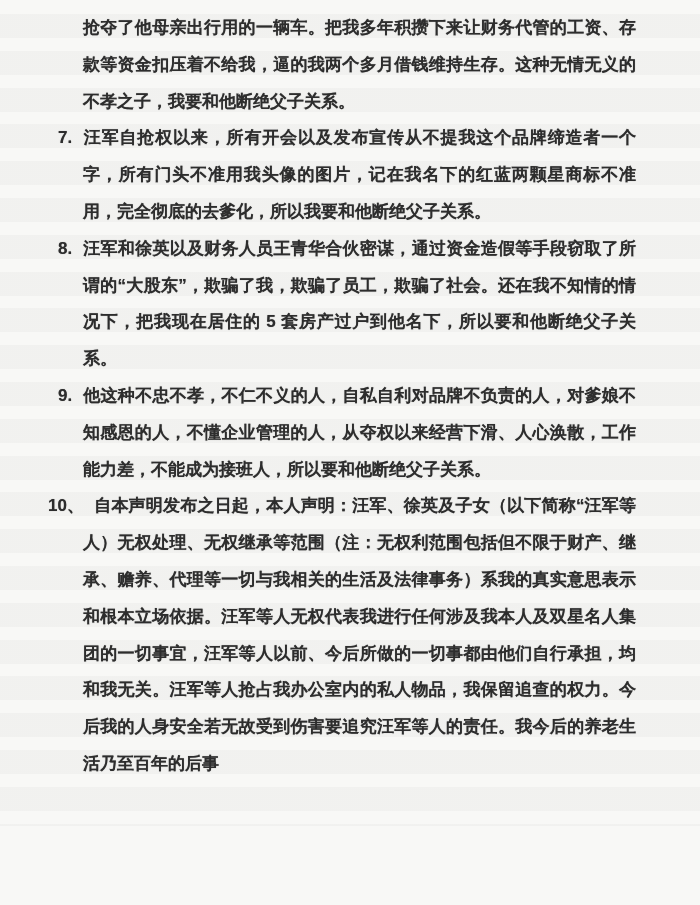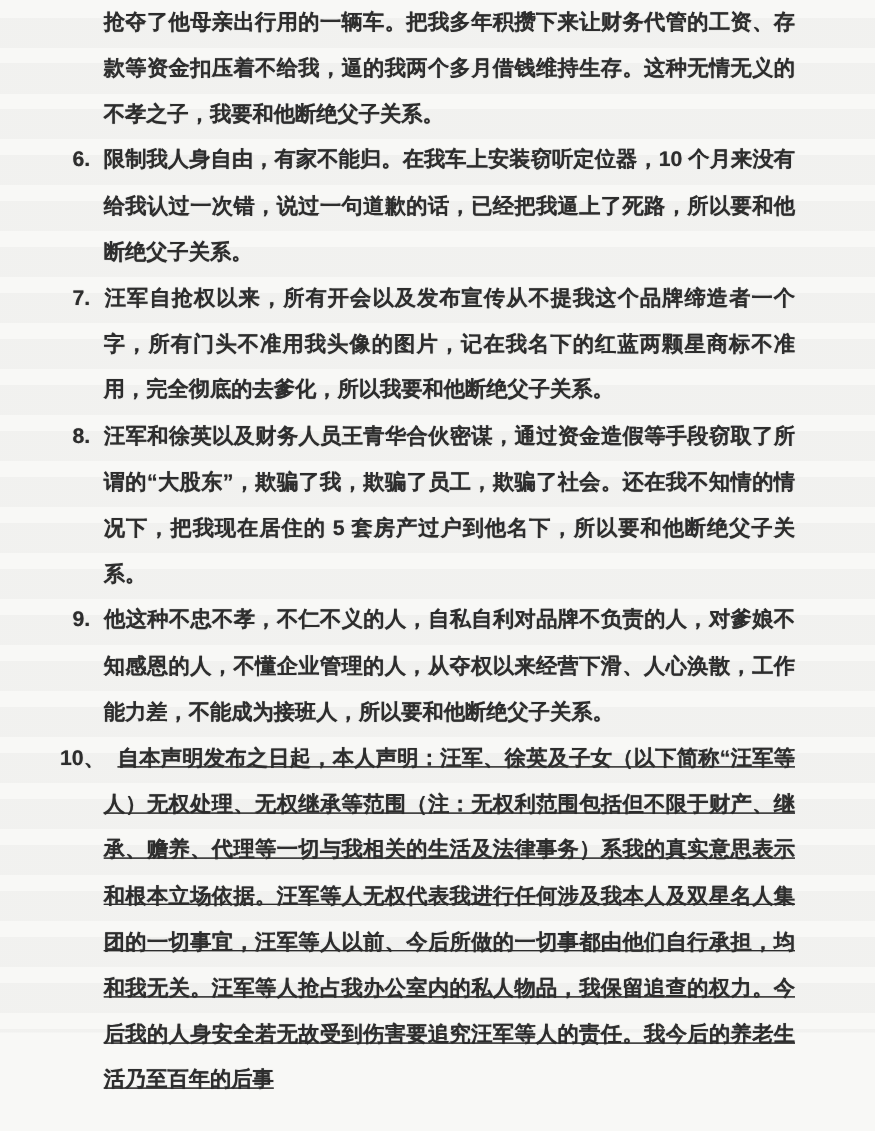--- a/index.html
+++ b/index.html
@@ -25,21 +25,21 @@
       to bottom,
       rgba(125,125,125,0.055) 0px,
       rgba(125,125,125,0.055) 24px,
       rgba(0,0,0,0) 24px,
       rgba(0,0,0,0) 36.8px
     );
     pointer-events: none;
   }
   .doc {
     position: relative;
-    padding-top: 0;
+    padding-top: 10px;
     color: #2d2d2d;
     font-size: 17px;
     line-height: 36.8px;
     font-weight: 600;
     text-shadow: 0 0 0.7px rgba(45,45,45,0.65);
   }
   .para {
     margin: 0 64px 0 83px;
     text-align: justify;
   }
@@ -52,36 +52,34 @@
   .item .marker {
     display: inline-block;
     width: 25px;
     text-indent: 0;
     white-space: nowrap;
   }
   .item.wide {
     margin-left: 48px;
     padding-left: 35px;
     text-indent: -35px;
-    text-decoration: underline;
   }
   .item.wide .marker {
     width: 46px;
   }
 </style>
 </head>
 <body>
 
 <div class="scan-bands"></div>
 
 <div class="doc">
 
   <p class="para">抢夺了他母亲出行用的一辆车。把我多年积攒下来让财务代管的工资、存款等资金扣压着不给我，逼的我两个多月借钱维持生存。这种无情无义的不孝之子，我要和他断绝父子关系。</p>
 
-  <p class="item"><span class="marker">6.</span><span>限制我人身自由，有家不能归。在我车上安装窃听定位器，10 个月来没有给我认过一次错，说过一句道歉的话，已经把我逼上了死路，所以要和他断绝父子关系。</span></p>
 
   <p class="item"><span class="marker">7.</span><span>汪军自抢权以来，所有开会以及发布宣传从不提我这个品牌缔造者一个字，所有门头不准用我头像的图片，记在我名下的红蓝两颗星商标不准用，完全彻底的去爹化，所以我要和他断绝父子关系。</span></p>
 
   <p class="item"><span class="marker">8.</span><span>汪军和徐英以及财务人员王青华合伙密谋，通过资金造假等手段窃取了所谓的“大股东”，欺骗了我，欺骗了员工，欺骗了社会。还在我不知情的情况下，把我现在居住的 5 套房产过户到他名下，所以要和他断绝父子关系。</span></p>
 
   <p class="item"><span class="marker">9.</span><span>他这种不忠不孝，不仁不义的人，自私自利对品牌不负责的人，对爹娘不知感恩的人，不懂企业管理的人，从夺权以来经营下滑、人心涣散，工作能力差，不能成为接班人，所以要和他断绝父子关系。</span></p>
 
   <p class="item wide"><span class="marker">10、</span><span>自本声明发布之日起，本人声明：汪军、徐英及子女（以下简称“汪军等人）无权处理、无权继承等范围（注：无权利范围包括但不限于财产、继承、赡养、代理等一切与我相关的生活及法律事务）系我的真实意思表示和根本立场依据。汪军等人无权代表我进行任何涉及我本人及双星名人集团的一切事宜，汪军等人以前、今后所做的一切事都由他们自行承担，均和我无关。汪军等人抢占我办公室内的私人物品，我保留追查的权力。今后我的人身安全若无故受到伤害要追究汪军等人的责任。我今后的养老生活乃至百年的后事</span></p>
 
 </div>

